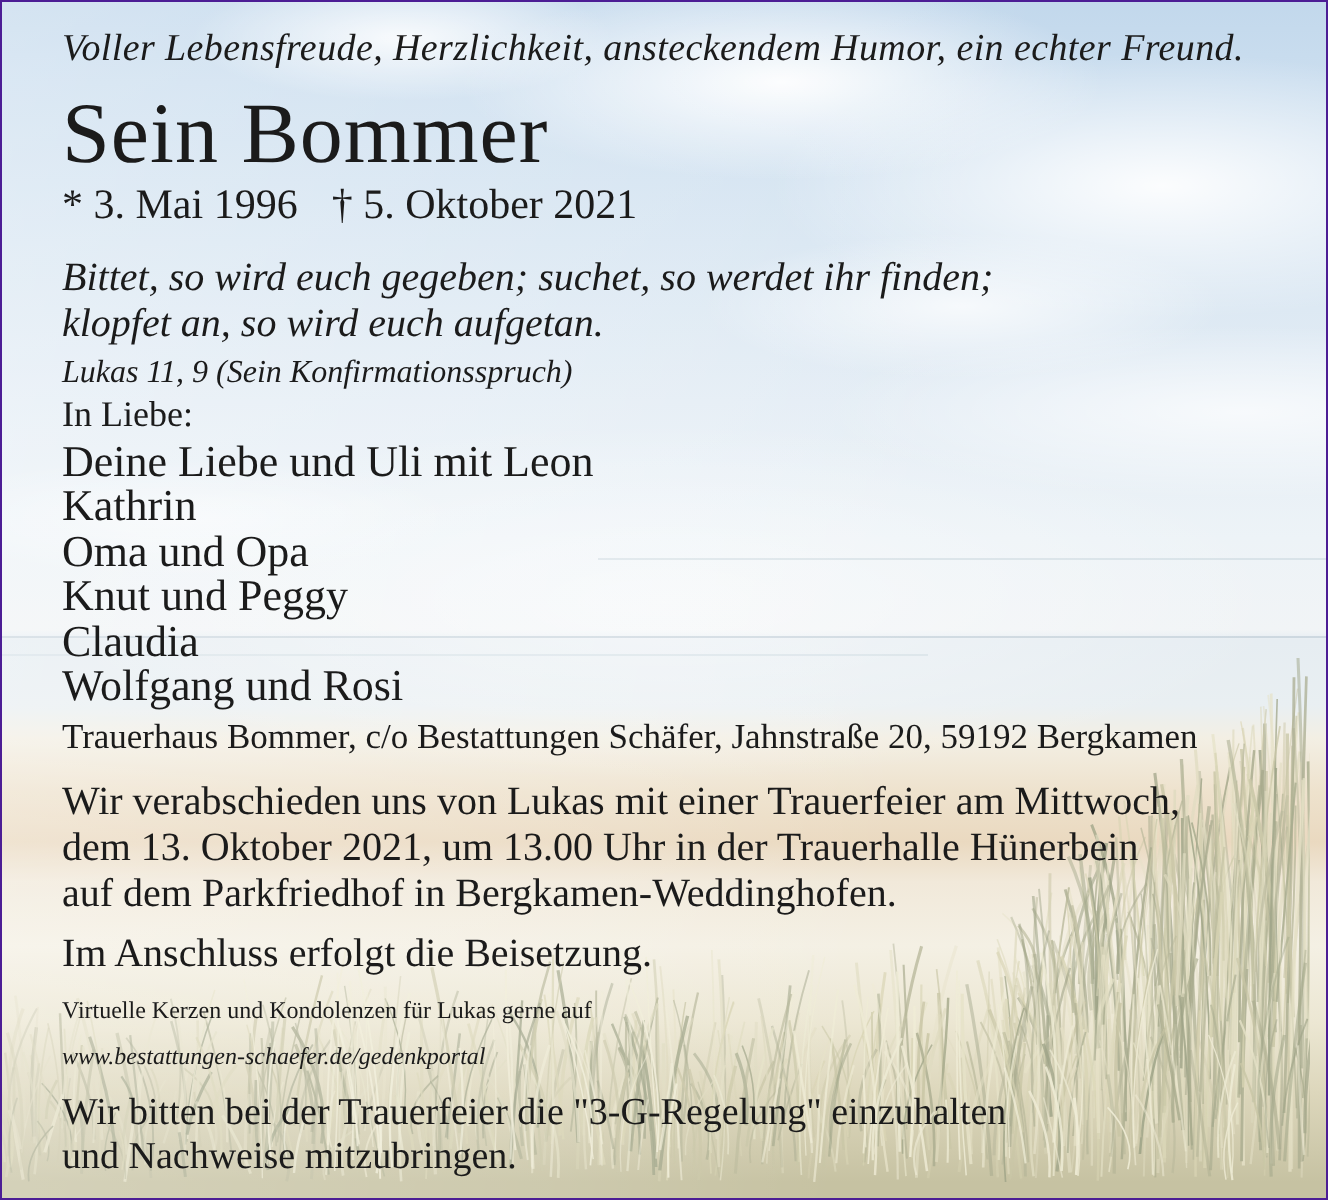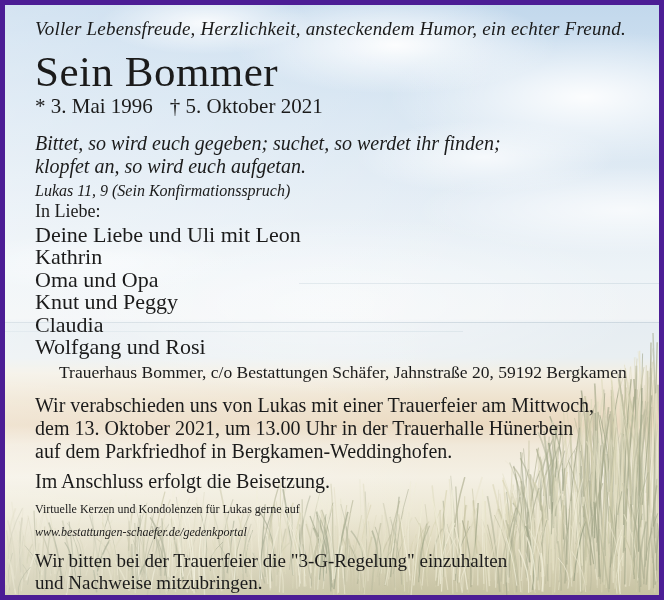--- a/index.html
+++ b/index.html
@@ -1,20 +1,20 @@
 <!DOCTYPE html>
 <html><head>
 <meta charset="utf-8">
 <style>
   html,body{margin:0;padding:0;background:#888;}
   .page{
     position:relative;
     width:664px;height:600px;
     box-sizing:border-box;
-    border:5px solid #4c1d95;
+    border:1px solid #4c1d95;
     overflow:hidden;
     font-family:"Liberation Serif","DejaVu Serif",serif;
     color:#1b1b1b;
   }
   
   .bg{position:absolute;inset:0;
     background:linear-gradient(180deg,
       #c2d8ec 0px,#cbdeef 40px,#d8e6f2 120px,#e4edf5 200px,
       #edf3f7 268px,#f1f4f6 314px,#e6edf2 319px,#e9eff2 352px,
       #f3efe4 368px,#eee2cd 395px,#ead9c0 420px,#f1e9da 440px,
@@ -41,21 +41,21 @@
   .epigraph{top:13px;font-size:19px;font-style:italic;letter-spacing:.2px;}
   .name{top:44px;font-size:43px;font-weight:normal;line-height:1.05;letter-spacing:.5px;}
   .dates{top:89px;font-size:21px;}
   .dates .gap{display:inline-block;width:17px;}
   .quote{top:127px;font-size:20px;font-style:italic;line-height:23px;}
   .quote p{margin:0;}
   .quote .quote-src{font-size:16px;line-height:20px;margin-top:3px;}
   .salutation{top:196px;font-size:18px;}
   .mourners{top:219px;list-style:none;padding:0;font-size:22px;line-height:22.4px;}
   .mourners li{margin:0;}
-  .address{top:357px;font-size:17.5px;margin-left:24px;}
+  .address{top:357px;font-size:17.5px;}
   .para{font-size:20px;line-height:23px;}
   .para p{margin:0;}
   .funeral{top:389px;font-family:Liberation Serif, serif;}
   .burial{top:465px;}
   .condolence{top:493px;font-size:12px;line-height:22.5px;}
   .condolence p{margin:0;}
   .condolence .url{font-style:italic;}
   .covid{top:545px;font-size:19px;line-height:21.5px;}
   .covid p{margin:0;}
 </style>

